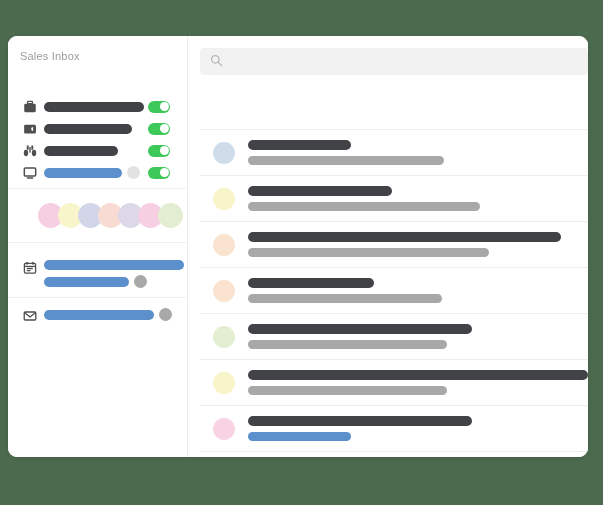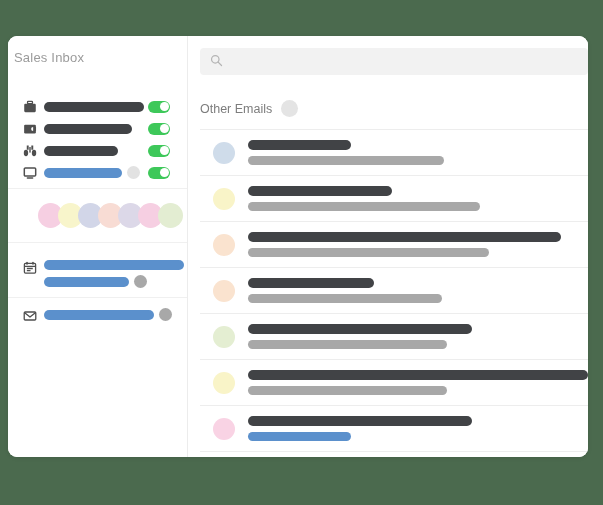--- a/index.html
+++ b/index.html
@@ -34,23 +34,23 @@
     height: 100%;
     background: #ffffff;
     border-right: 1px solid #ececec;
     box-sizing: border-box;
     position: relative;
     flex: 0 0 180px;
   }
 
   #sidebar-title {
     position: absolute;
-    left: 6px;
+    left: 12px;
     top: 14px;
-    font-size: 13px;
+    font-size: 11px;
     color: #9b9b9b;
     letter-spacing: 0.2px;
     white-space: nowrap;
   }
 
   .side-section {
     position: absolute;
     left: 0;
     width: 100%;
     box-sizing: border-box;
@@ -369,24 +369,20 @@
     <div id="search-wrap">
       <span>
         <svg width="13" height="13" viewBox="0 0 16 16">
           <circle cx="6.5" cy="6.5" r="4.6" fill="none" stroke="#b4b4b4" stroke-width="1.5"></circle>
           <line x1="10" y1="10" x2="14.2" y2="14.2" stroke="#b4b4b4" stroke-width="1.5" stroke-linecap="round"></line>
         </svg>
       </span>
       <input id="search-input" type="text" placeholder="" style="">
     </div>
 
-    <div id="other-emails-header">
-      <span id="other-emails-label">Other Emails</span>
-      <span id="other-emails-dot"></span>
-    </div>
 
     <div id="email-list">
         <div class="email-row">
           <span class="avatar" style="background: rgb(207, 220, 234);"></span>
           <div class="row-bars">
             <div class="title-bar" style="width: 103px;"></div>
             <div class="sub-bar" style="width: 196px; background: rgb(168, 168, 168);"></div>
           </div>
         </div>
         <div class="email-row">

